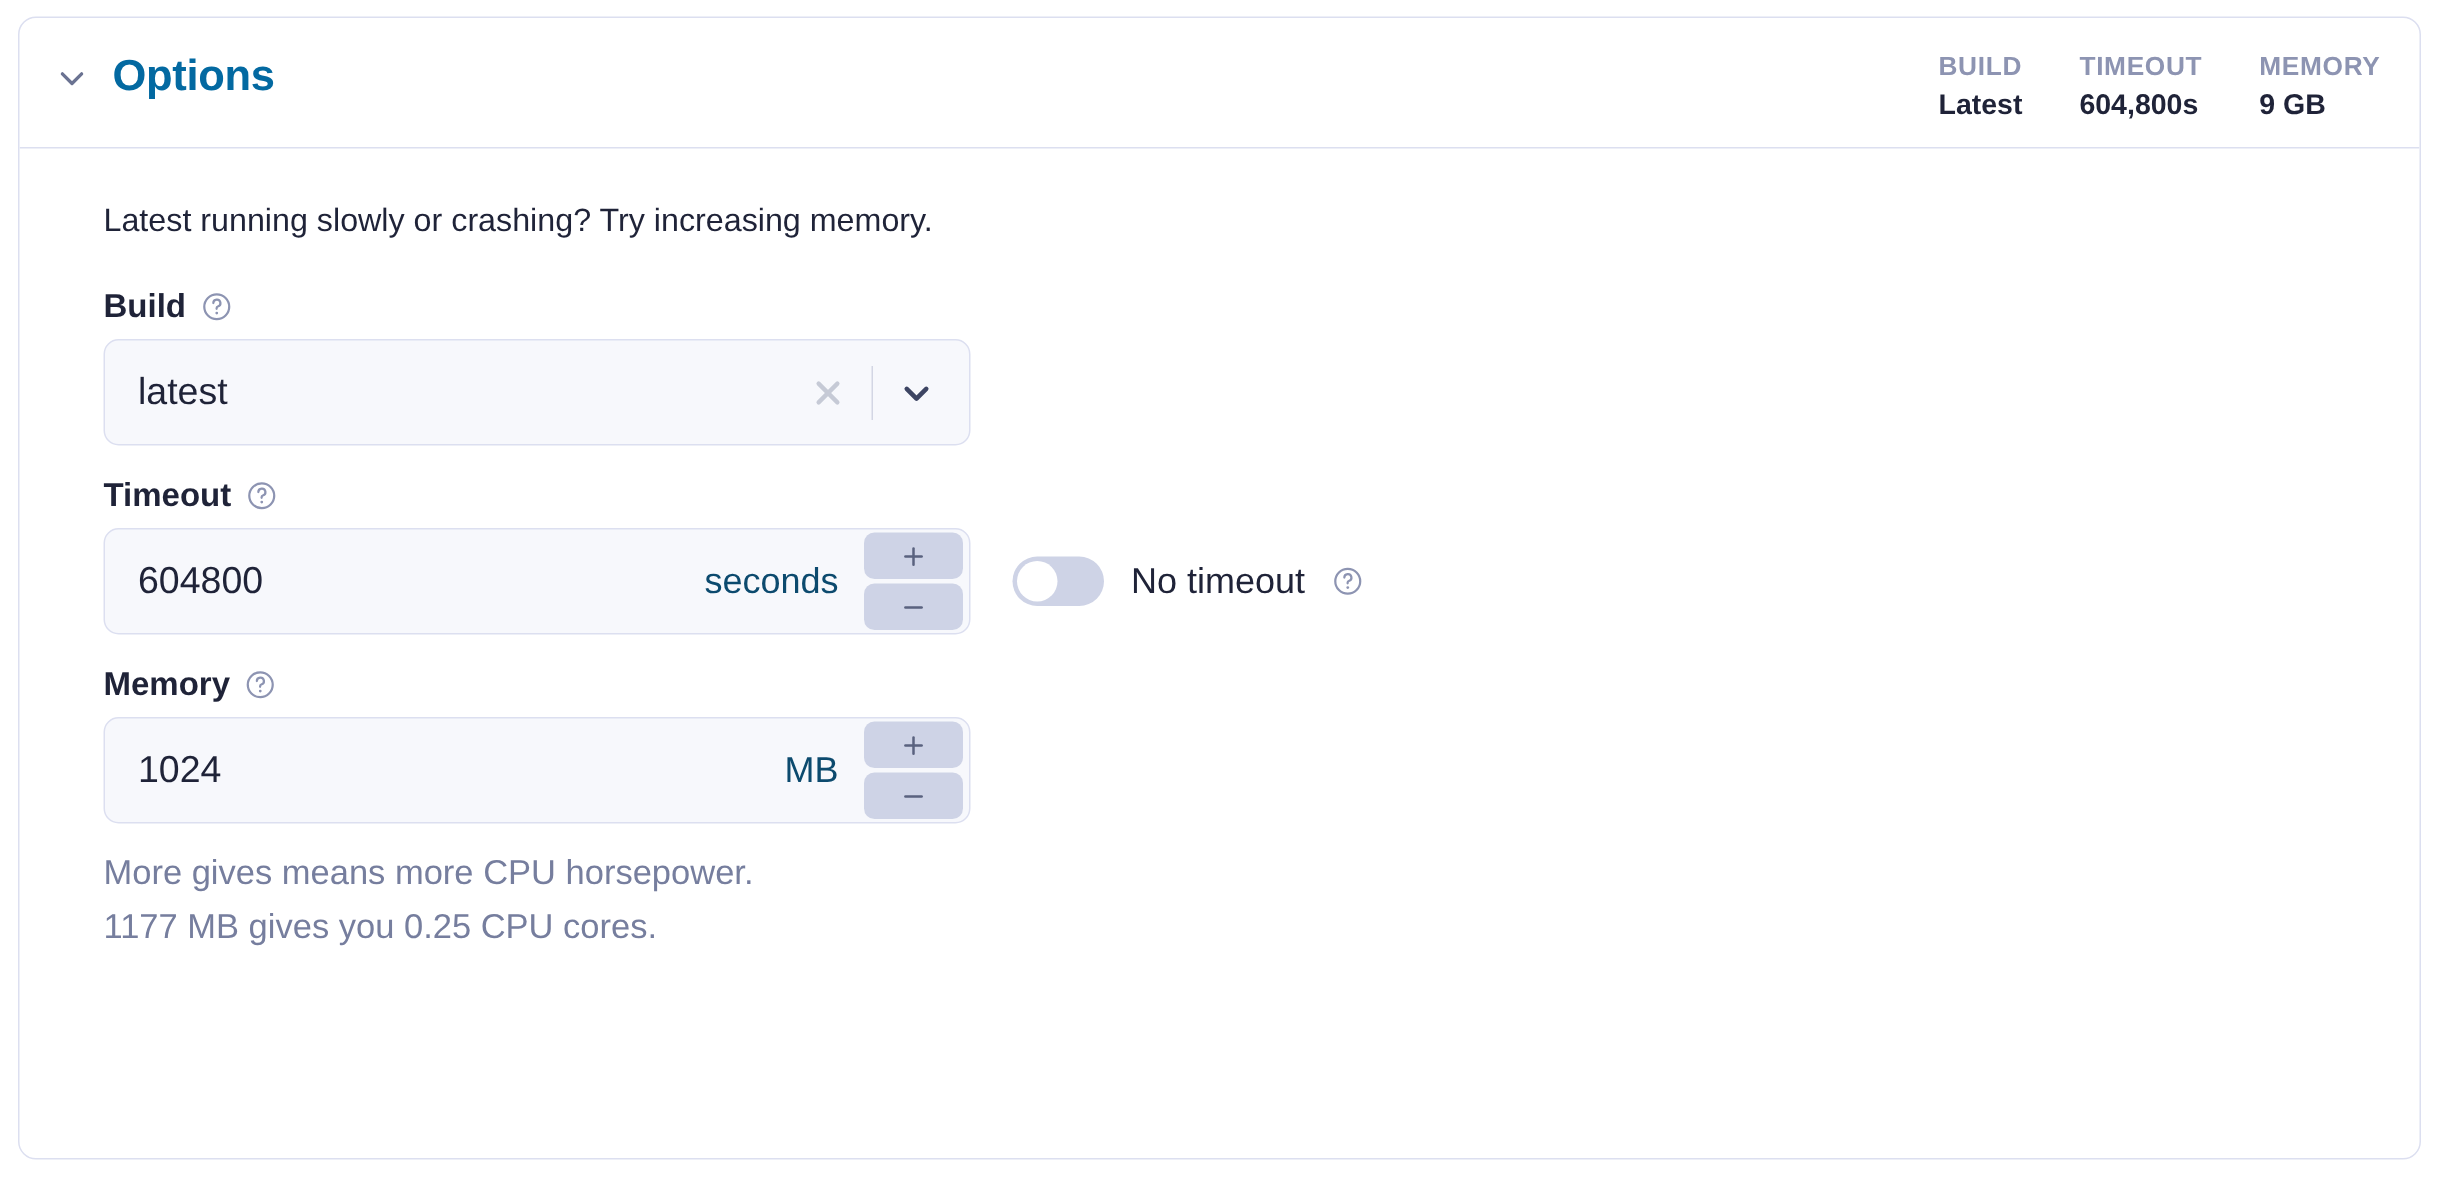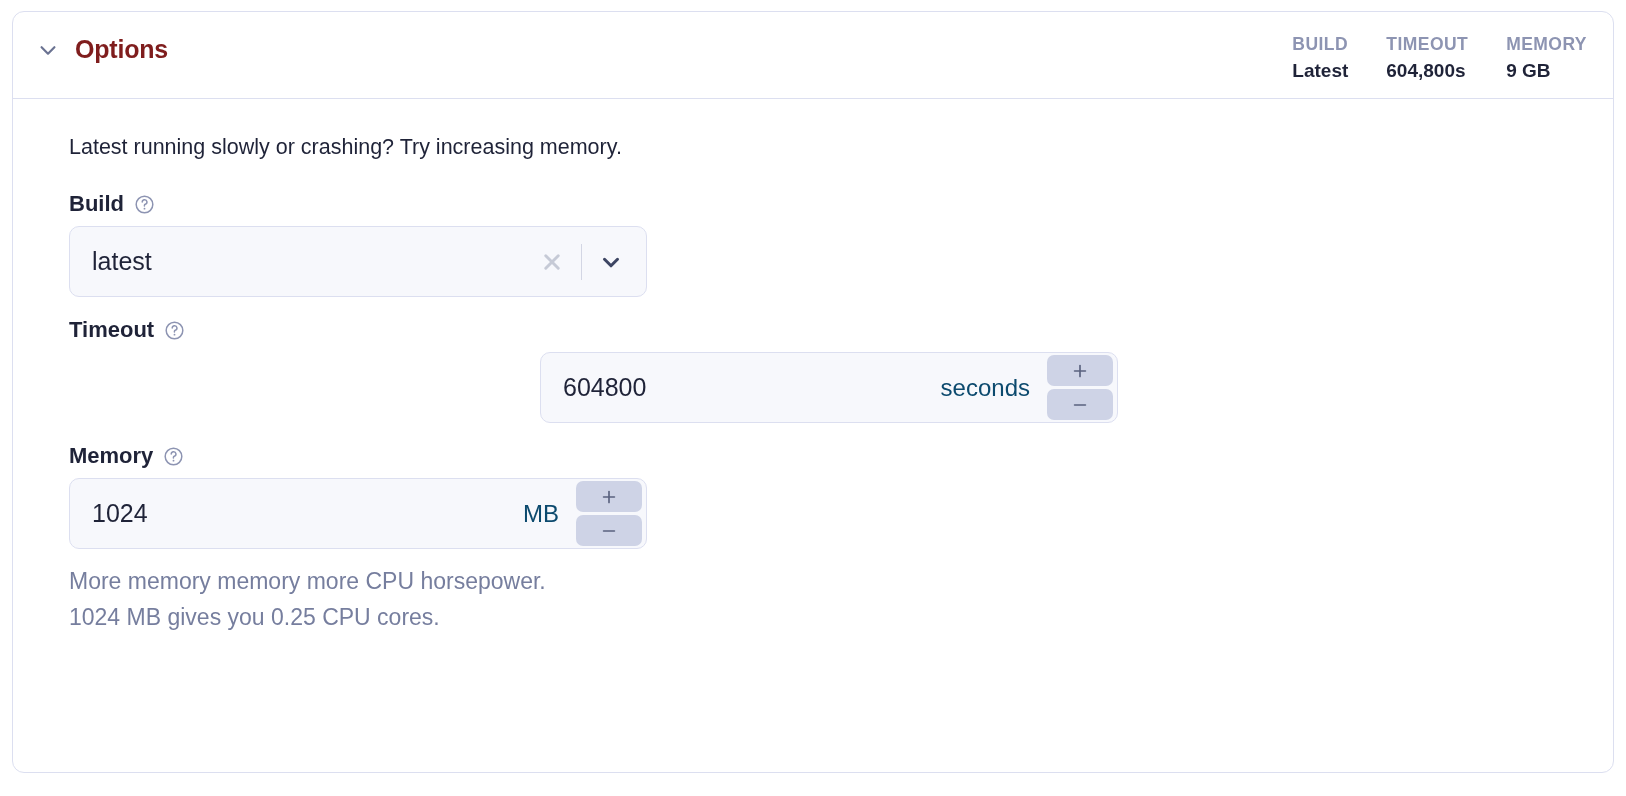--- a/index.html
+++ b/index.html
@@ -41,23 +41,23 @@
     gap: 16px;
     cursor: pointer;
   }
   .chevron-toggle {
     width: 22px;
     height: 22px;
     display: block;
     flex: none;
   }
   .panel-title {
-    font-size: 25px;
+    font-size: 29px;
     font-weight: 700;
-    color: #7f1d1d;
+    color: #0369a1;
     letter-spacing: -0.2px;
     line-height: 1;
   }
 
   .header-stats {
     position: absolute;
     right: 26px;
     top: 22px;
     display: flex;
     align-items: flex-start;
@@ -178,21 +178,21 @@
     border-radius: 7px;
     cursor: pointer;
     display: flex;
     align-items: center;
     justify-content: center;
     padding: 0;
   }
   .stepper-btn svg { display: block; }
 
   
-  .timeout-row { display: flex; align-items: center; flex-direction: column; }
+  .timeout-row { display: flex; align-items: center; }
   .toggle-group {
     display: flex;
     align-items: center;
     gap: 18px;
     margin-left: 28px;
   }
   .toggle {
     width: 61px;
     height: 33px;
     border-radius: 17px;
@@ -306,20 +306,31 @@
               </svg>
             </button>
             <button class="stepper-btn">
               <svg width="20" height="20" viewBox="0 0 24 24" fill="none" stroke="#5a627f" stroke-width="2" stroke-linecap="round">
                 <line x1="5.5" y1="12" x2="18.5" y2="12"></line>
               </svg>
             </button>
           </div>
         </div>
 
+        <div class="toggle-group">
+          <div class="toggle">
+            <div class="toggle-knob"></div>
+          </div>
+          <span class="toggle-label">No timeout</span>
+          <svg class="help-icon" viewBox="0 0 24 24" fill="none" stroke="#8d94b2" stroke-width="1.7">
+            <circle cx="12" cy="12" r="9.5"></circle>
+            <path d="M9.4 9.2a2.7 2.7 0 1 1 3.4 2.6c-.6.2-.9.7-.9 1.3v.5" stroke-linecap="round"></path>
+            <circle cx="12" cy="16.8" r="1.05" fill="#8d94b2" stroke="none"></circle>
+          </svg>
+        </div>
 
       </div>
     </div>
 
     <div class="field-block">
       <div class="field-label-row">
         <span class="field-label">Memory</span>
         <svg class="help-icon" viewBox="0 0 24 24" fill="none" stroke="#8d94b2" stroke-width="1.7">
           <circle cx="12" cy="12" r="9.5"></circle>
           <path d="M9.4 9.2a2.7 2.7 0 1 1 3.4 2.6c-.6.2-.9.7-.9 1.3v.5" stroke-linecap="round"></path>
@@ -339,19 +350,19 @@
           </button>
           <button class="stepper-btn">
             <svg width="20" height="20" viewBox="0 0 24 24" fill="none" stroke="#5a627f" stroke-width="2" stroke-linecap="round">
               <line x1="5.5" y1="12" x2="18.5" y2="12"></line>
             </svg>
           </button>
         </div>
       </div>
 
       <div class="helper-text">
-        <div>More memory memory more CPU horsepower.</div>
-        <div>1024 MB gives you 0.25 CPU cores.</div>
+        <div>More gives means more CPU horsepower.</div>
+        <div>1177 MB gives you 0.25 CPU cores.</div>
       </div>
     </div>
 
   </div>
 </div>
 
 </body></html>

